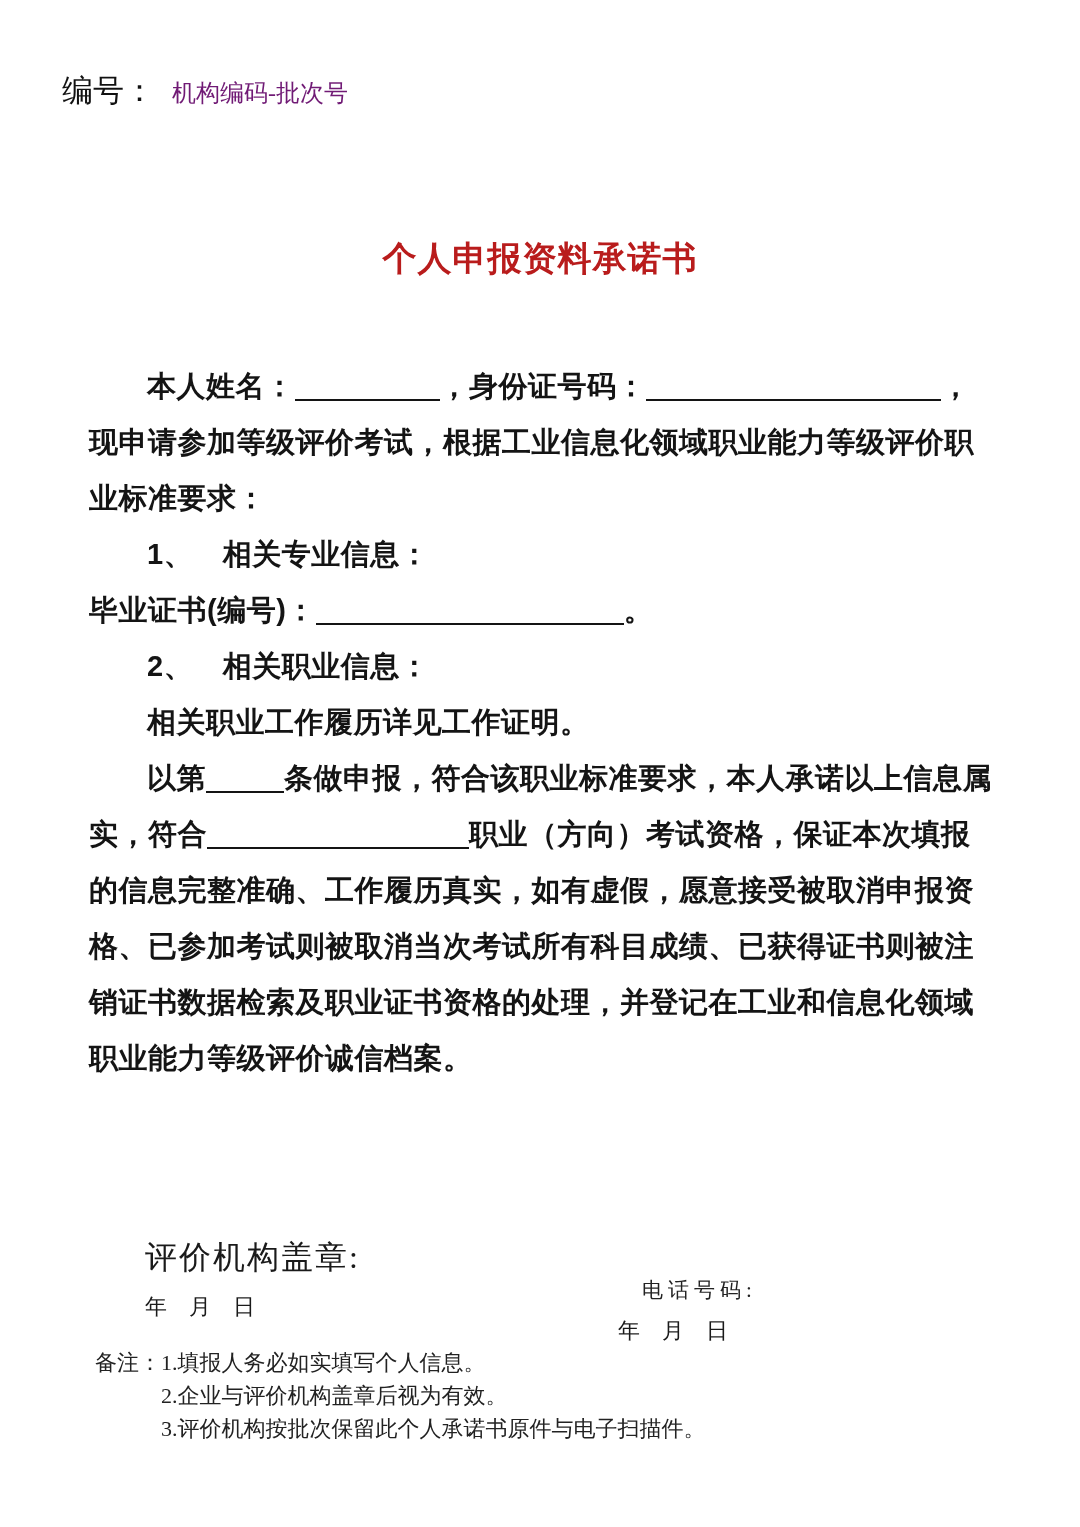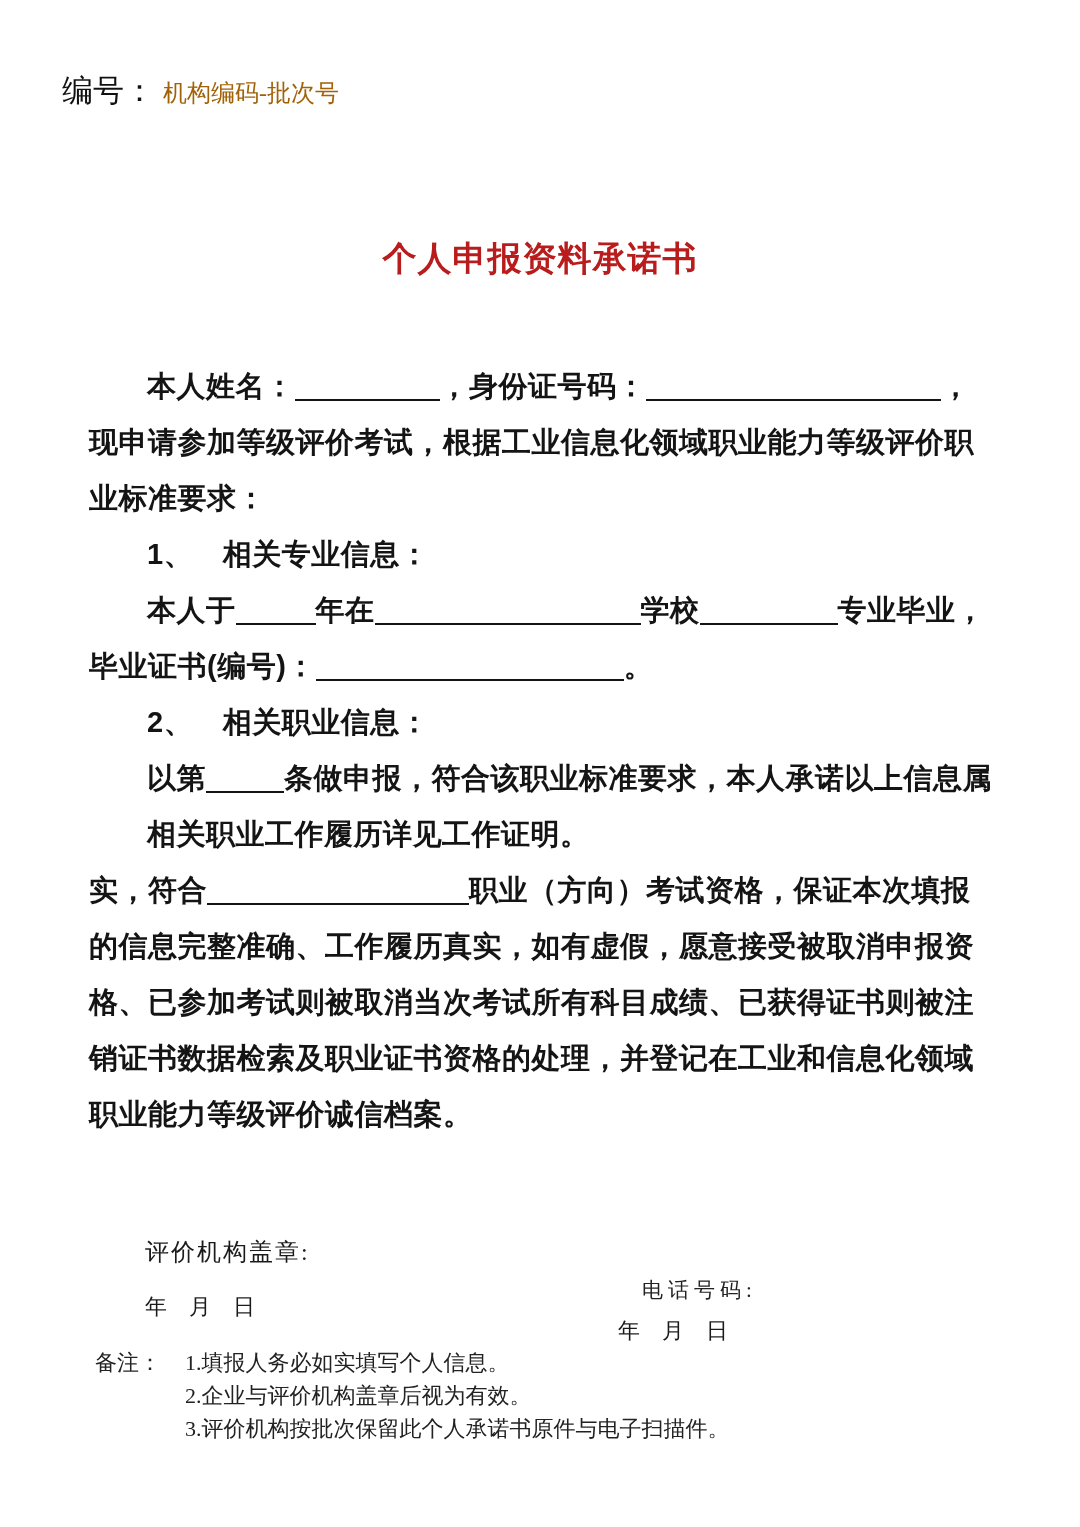--- a/index.html
+++ b/index.html
@@ -12,21 +12,21 @@
     font-family:"Liberation Sans",sans-serif;
     overflow:hidden;
   }
   
   .doc-number{
     position:absolute;left:62px;top:70px;
     font-family:"Liberation Serif",serif;
     white-space:nowrap;
   }
   .doc-number .num-label{font-size:31px;color:#111;}
-  .doc-number .num-value{font-size:24px;color:#a16207;margin-left:8px;}
+  .doc-number .num-value{font-size:24px;color:#701a75;margin-left:17px;}
   
   .title{
     position:absolute;top:236px;left:0;width:100%;
     text-align:center;
     font-size:34px;font-weight:700;letter-spacing:1px;color:#b91c1c;
   }
   
   .body-text{
     position:absolute;left:89px;top:358px;width:890px;
     font-size:29px;font-weight:700;color:#141414;
@@ -45,21 +45,21 @@
   .w-year{width:80px}
   .w-school{width:266px}
   .w-major{width:138px}
   .w-cert{width:308px}
   .w-item{width:78px}
   .w-occ{width:262px}
   
   .stamp-label{
     position:absolute;left:145px;top:1236px;
     font-family:"Liberation Serif",serif;
-    font-size:24px;color:#1a1a1a;letter-spacing:2px;
+    font-size:32px;color:#1a1a1a;letter-spacing:2px;
   }
   .stamp-date{
     position:absolute;left:145px;top:1292px;
     font-family:"Liberation Serif",serif;
     font-size:22px;color:#1a1a1a;word-spacing:6px;
   }
   .sign-label{
     position:absolute;left:612px;top:1230px;
     font-size:27px;font-weight:700;color:#0d0d0d;
   }
@@ -71,21 +71,21 @@
   .sign-date{
     position:absolute;left:618px;top:1316px;
     font-family:"Liberation Serif",serif;
     font-size:22px;color:#1a1a1a;word-spacing:6px;
   }
   
   .notes{
     position:absolute;left:95px;top:1346px;width:900px;
     display:flex;align-items:flex-start;
     font-family:"Liberation Serif",serif;
-    font-size:22px;color:#222;gap:24px;
+    font-size:22px;color:#222;
   }
   .notes-label{flex:0 0 auto;line-height:33px;}
   .notes-items{flex:1;}
   .note-item{line-height:33px;}
 </style>
 </head>
 <body>
 
 <div class="page">
 
@@ -98,29 +98,28 @@
   <div class="body-text">
 
     <div class="line"><span class="ind"></span><span>本人姓名：</span><span class="blank w-name"></span><span>，身份证号码：</span><span class="blank w-id"></span><span>，</span></div>
 
     <div class="line">现申请参加等级评价考试，根据工业信息化领域职业能力等级评价职</div>
 
     <div class="line">业标准要求：</div>
 
     <div class="line"><span class="ind"></span><span>1、　相关专业信息：</span></div>
 
-    <div class="line"><span class="ind"></span><span>本人于</span><span class="blank w-year"></span><span>年在</span><span class="blank w-school"></span><span>学校</span><span class="blank w-major"></span><span>专业毕业，</span></div>
 
     <div class="line"><span>毕业证书(编号)：</span><span class="blank w-cert"></span><span>。</span></div>
 
     <div class="line"><span class="ind"></span><span>2、　相关职业信息：</span></div>
 
+    <div class="line"><span class="ind"></span><span>相关职业工作履历详见工作证明。</span></div>
+
     <div class="line"><span class="ind"></span><span>以第</span><span class="blank w-item"></span><span>条做申报，符合该职业标准要求，本人承诺以上信息属</span></div>
-
-    <div class="line"><span class="ind"></span><span>相关职业工作履历详见工作证明。</span></div>
 
     <div class="line"><span>实，符合</span><span class="blank w-occ"></span><span>职业（方向）考试资格，保证本次填报</span></div>
 
     <div class="line">的信息完整准确、工作履历真实，如有虚假，愿意接受被取消申报资</div>
     <div class="line">格、已参加考试则被取消当次考试所有科目成绩、已获得证书则被注</div>
     <div class="line">销证书数据检索及职业证书资格的处理，并登记在工业和信息化领域</div>
     <div class="line">职业能力等级评价诚信档案。</div>
 
   </div>
 

